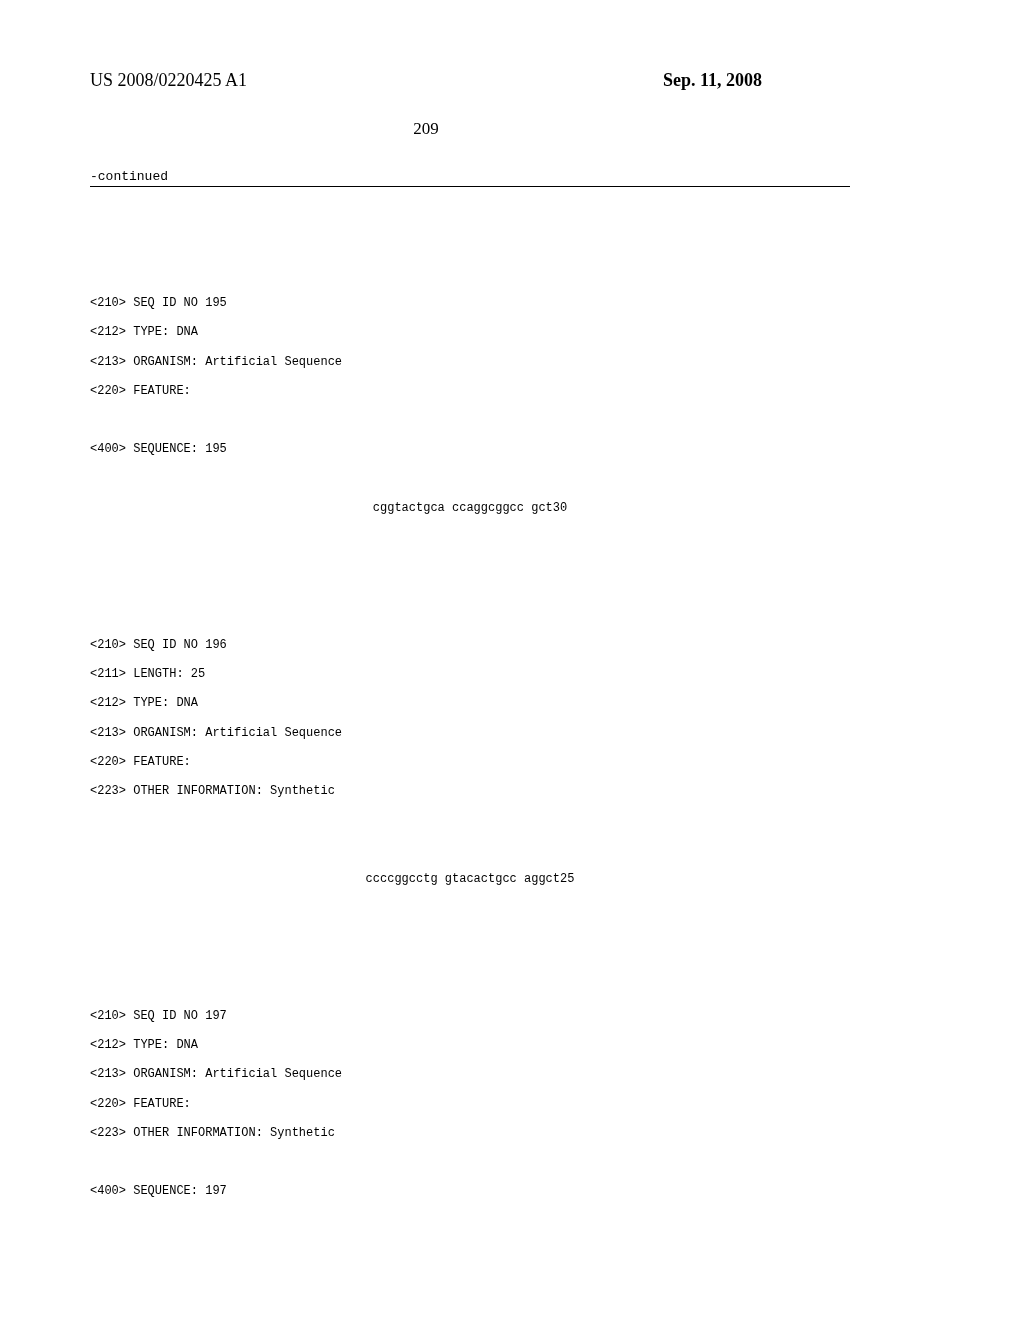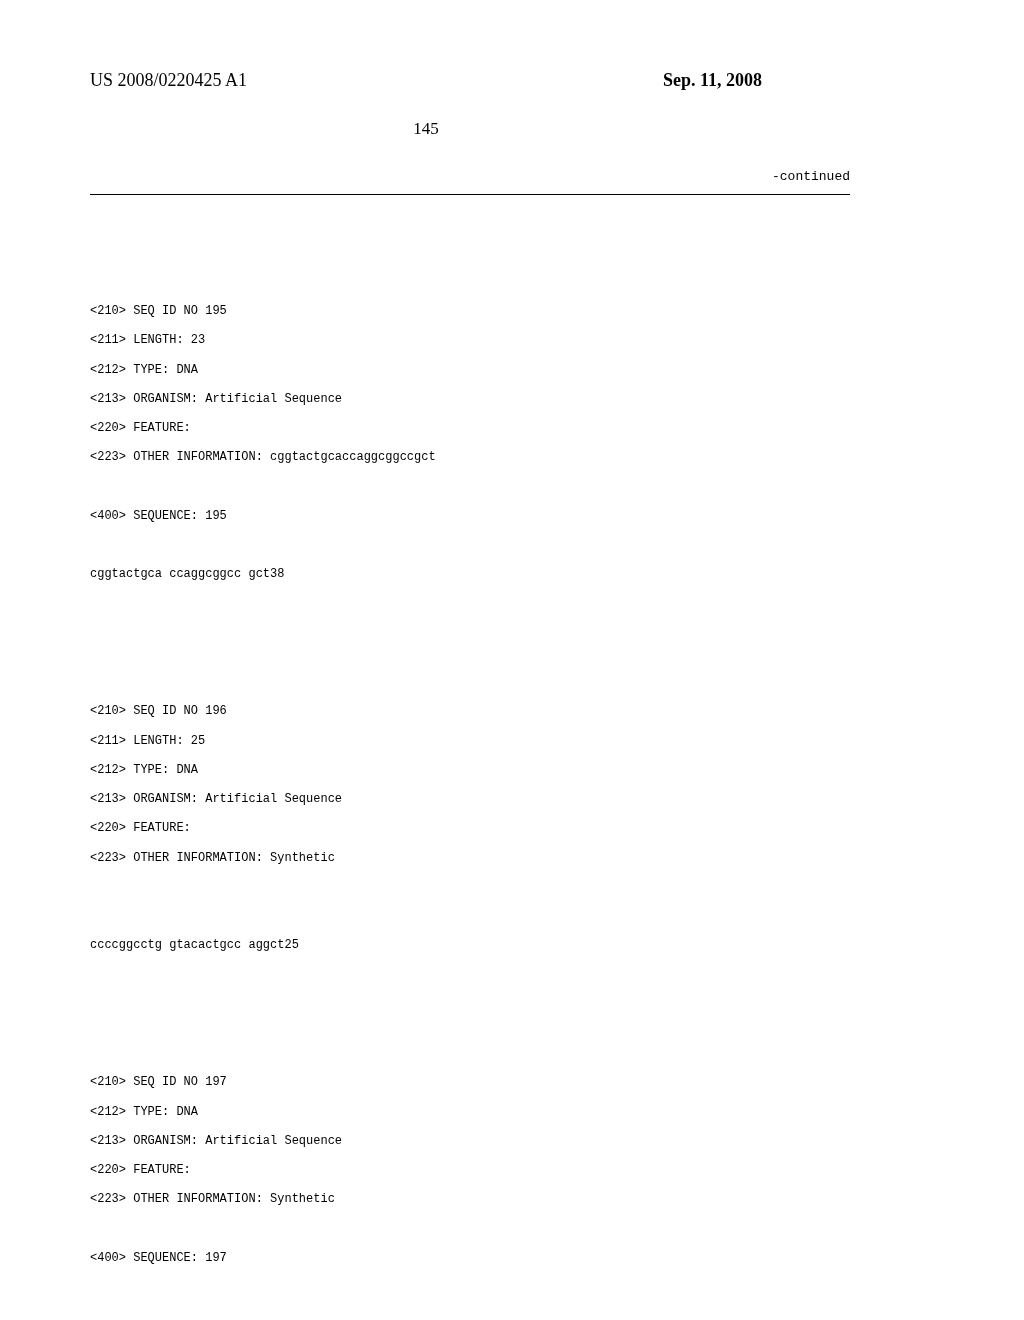--- a/index.html
+++ b/index.html
@@ -32,83 +32,81 @@
   .page-number {
     text-align: center;
     font-size: 17px;
     margin-bottom: 30px;
   }
   .continued-wrap {
     width: 760px;
     margin: 0 auto 16px auto;
   }
   .continued {
-    text-align: right;
+    text-align: left;
     font-family: "Courier New", Courier, monospace;
     font-size: 13px;
-    margin-bottom: 10px;
+    margin-bottom: 2px;
   }
   .rule {
     border: none;
     border-top: 1.5px solid #000;
     margin: 0;
   }
   .seq-body {
     width: 760px;
     margin: 0 auto;
     font-family: "Courier New", Courier, monospace;
     font-size: 12px;
     line-height: 1.22;
     white-space: pre;
   }
   .seq-block {
     margin-top: 20px;
   }
   .seq-line {
     display: flex;
-    justify-content: flex-start;
+    justify-content: center;
   }
   .seq-line .seqtext {
     white-space: pre;
   }
   .seq-line .seqnum {
     white-space: pre;
   }
 </style>
 </head>
 <body>
 
 <div class="page">
 
   <div class="header">
     <div class="left">US 2008/0220425 A1</div>
     <div class="right">Sep. 11, 2008</div>
   </div>
 
-  <div class="page-number">145</div>
+  <div class="page-number">209</div>
 
   <div class="continued-wrap">
     <div class="continued">-continued</div>
     <hr class="rule">
   </div>
 
   <div class="seq-body">
 
     
     <div class="seq-block">
 <div>&lt;210&gt; SEQ ID NO 195</div>
-<div>&lt;211&gt; LENGTH: 23</div>
 <div>&lt;212&gt; TYPE: DNA</div>
 <div>&lt;213&gt; ORGANISM: Artificial Sequence</div>
 <div>&lt;220&gt; FEATURE:</div>
-<div>&lt;223&gt; OTHER INFORMATION: cggtactgcaccaggcggccgct</div>
 <br>
 <div>&lt;400&gt; SEQUENCE: 195</div>
 <br>
-<div class="seq-line"><span class="seqtext">cggtactgca ccaggcggcc gct</span><span class="seqnum">38</span></div>
+<div class="seq-line"><span class="seqtext">cggtactgca ccaggcggcc gct</span><span class="seqnum">30</span></div>
     </div>
 
     
     <div class="seq-block">
 <div>&lt;210&gt; SEQ ID NO 196</div>
 <div>&lt;211&gt; LENGTH: 25</div>
 <div>&lt;212&gt; TYPE: DNA</div>
 <div>&lt;213&gt; ORGANISM: Artificial Sequence</div>
 <div>&lt;220&gt; FEATURE:</div>
 <div>&lt;223&gt; OTHER INFORMATION: Synthetic</div>

